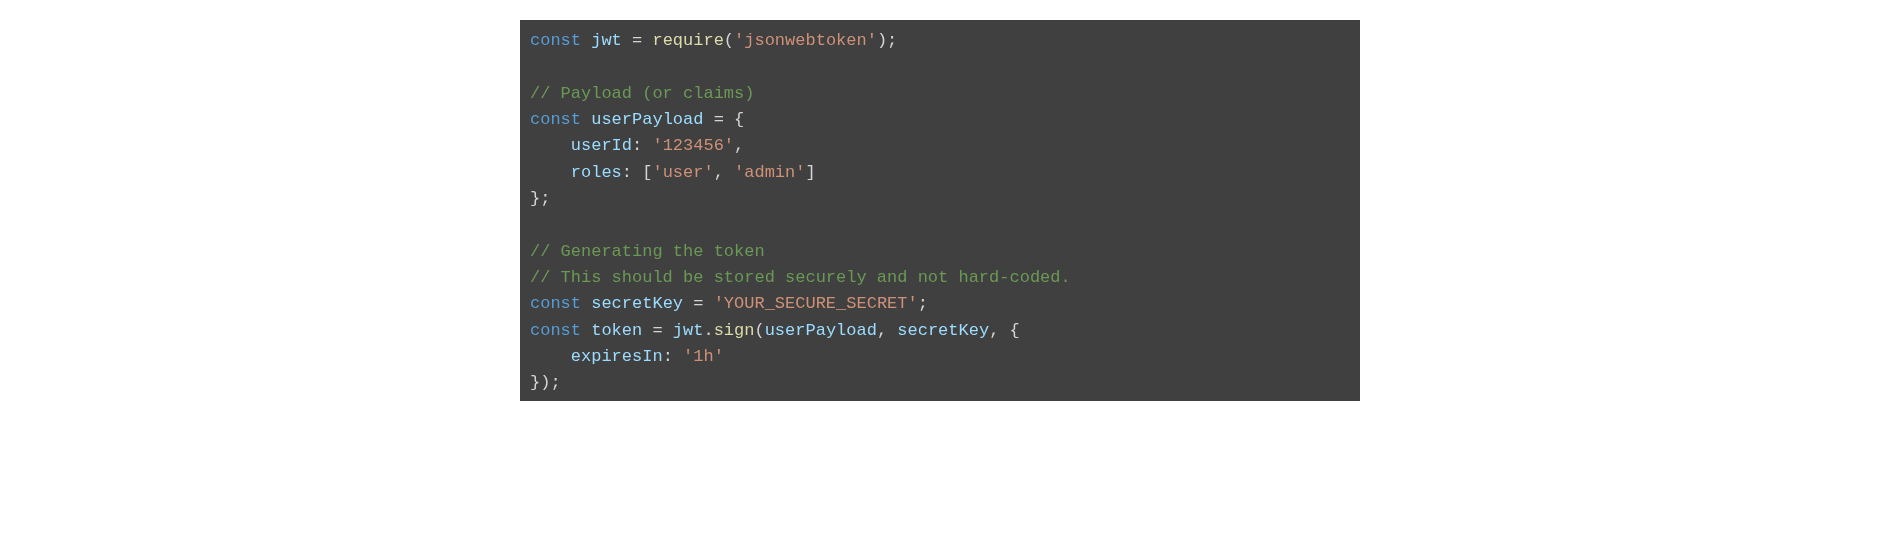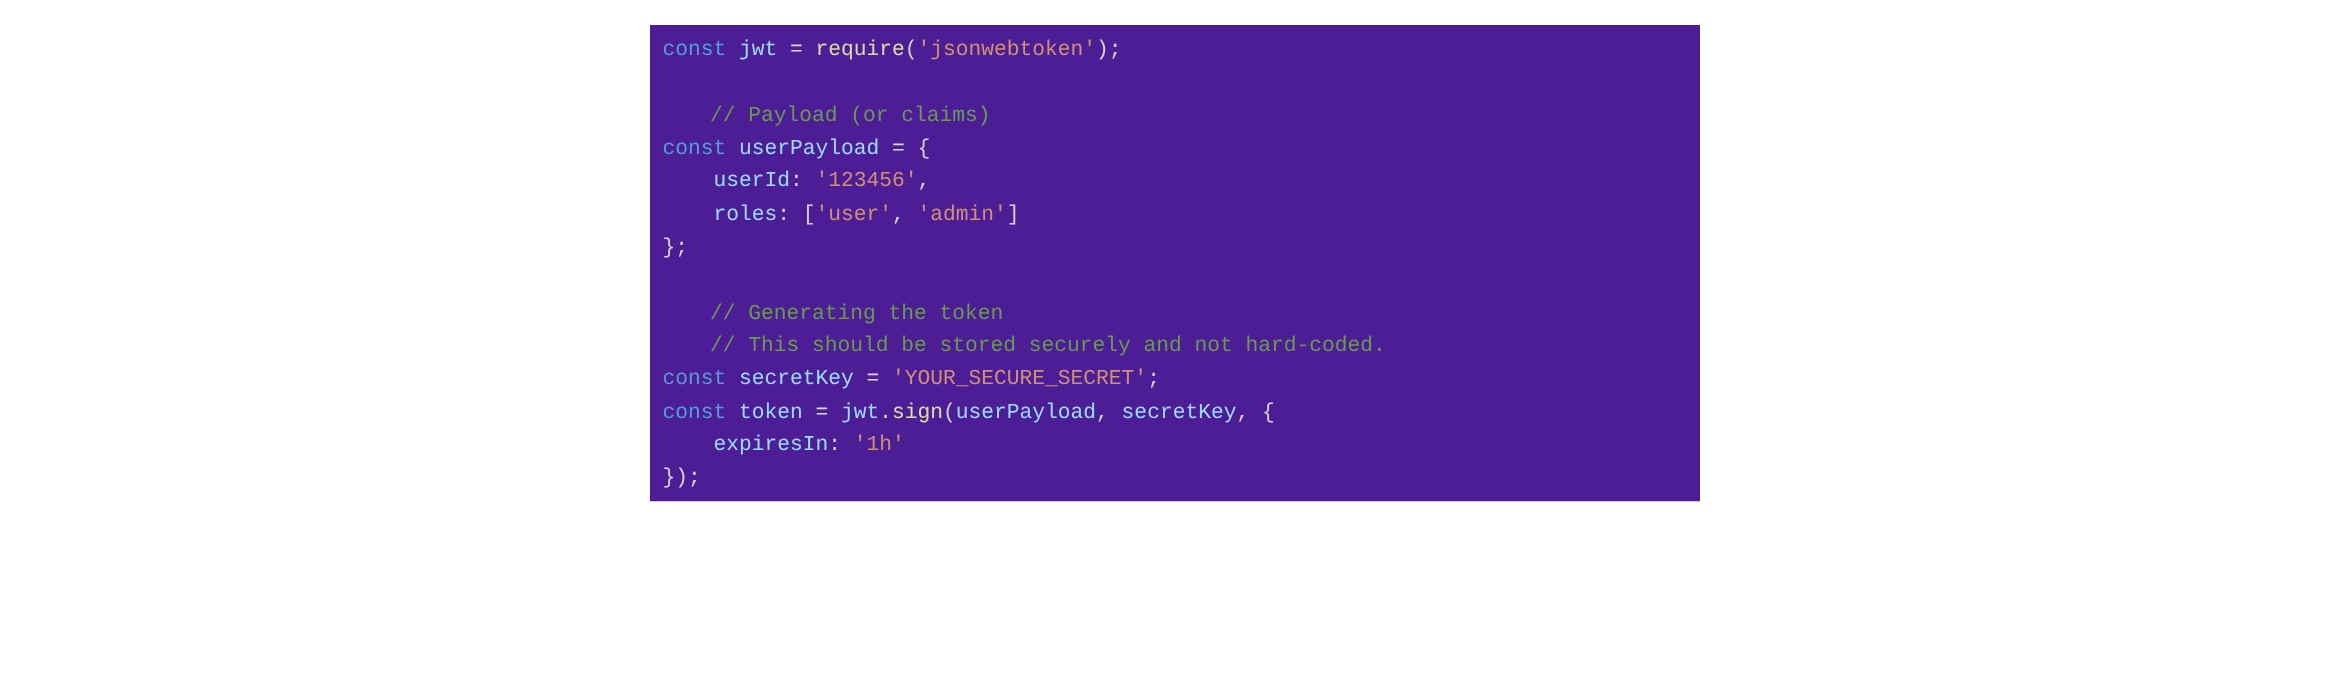--- a/index.html
+++ b/index.html
@@ -5,33 +5,33 @@
     * { margin: 0; padding: 0; box-sizing: border-box; }
     body {
       background: #ffffff;
       display: flex;
       justify-content: center;
       align-items: flex-start;
       padding: 20px 0;
       font-family: 'Consolas', 'Monaco', 'Courier New', monospace;
     }
     .code-block {
-      background: #4c1d95;
+      background: #404040;
       width: 840px;
       padding: 8px 10px 4px 10px;
       font-size: 17px;
       line-height: 1.55;
       white-space: pre;
       color: #d4d4d4;
       overflow: hidden;
     }
     .tok-keyword { color: #569cd6; }
     .tok-var { color: #9cdcfe; }
     .tok-func { color: #dcdcaa; }
     .tok-string { color: #ce9178; }
-    .tok-comment { color: #6a9955; margin-left: 38px; }
+    .tok-comment { color: #6a9955; }
     .tok-punct { color: #d4d4d4; }
     .tok-prop { color: #9cdcfe; text-align: center; }
   </style>
 </head>
 <body>
 
 <div class="code-block" id="code-root"><div><span class="tok-keyword">const</span><span class="tok-punct"> </span><span class="tok-var">jwt</span><span class="tok-punct"> = </span><span class="tok-func">require</span><span class="tok-punct">(</span><span class="tok-string">'jsonwebtoken'</span><span class="tok-punct">);</span></div><div><span class="tok-punct"> </span></div><div><span class="tok-comment">// Payload (or claims)</span></div><div><span class="tok-keyword">const</span><span class="tok-punct"> </span><span class="tok-var">userPayload</span><span class="tok-punct"> = {</span></div><div><span class="tok-punct">    </span><span class="tok-prop">userId</span><span class="tok-punct">: </span><span class="tok-string">'123456'</span><span class="tok-punct">,</span></div><div><span class="tok-punct">    </span><span class="tok-prop">roles</span><span class="tok-punct">: [</span><span class="tok-string">'user'</span><span class="tok-punct">, </span><span class="tok-string">'admin'</span><span class="tok-punct">]</span></div><div><span class="tok-punct">};</span></div><div><span class="tok-punct"> </span></div><div><span class="tok-comment">// Generating the token</span></div><div><span class="tok-comment">// This should be stored securely and not hard-coded.</span></div><div><span class="tok-keyword">const</span><span class="tok-punct"> </span><span class="tok-var">secretKey</span><span class="tok-punct"> = </span><span class="tok-string">'YOUR_SECURE_SECRET'</span><span class="tok-punct">;</span></div><div><span class="tok-keyword">const</span><span class="tok-punct"> </span><span class="tok-var">token</span><span class="tok-punct"> = </span><span class="tok-var">jwt</span><span class="tok-punct">.</span><span class="tok-func">sign</span><span class="tok-punct">(</span><span class="tok-var">userPayload</span><span class="tok-punct">, </span><span class="tok-var">secretKey</span><span class="tok-punct">, {</span></div><div><span class="tok-punct">    </span><span class="tok-prop">expiresIn</span><span class="tok-punct">: </span><span class="tok-string">'1h'</span></div><div><span class="tok-punct">});</span></div></div>
 
 </body></html>

